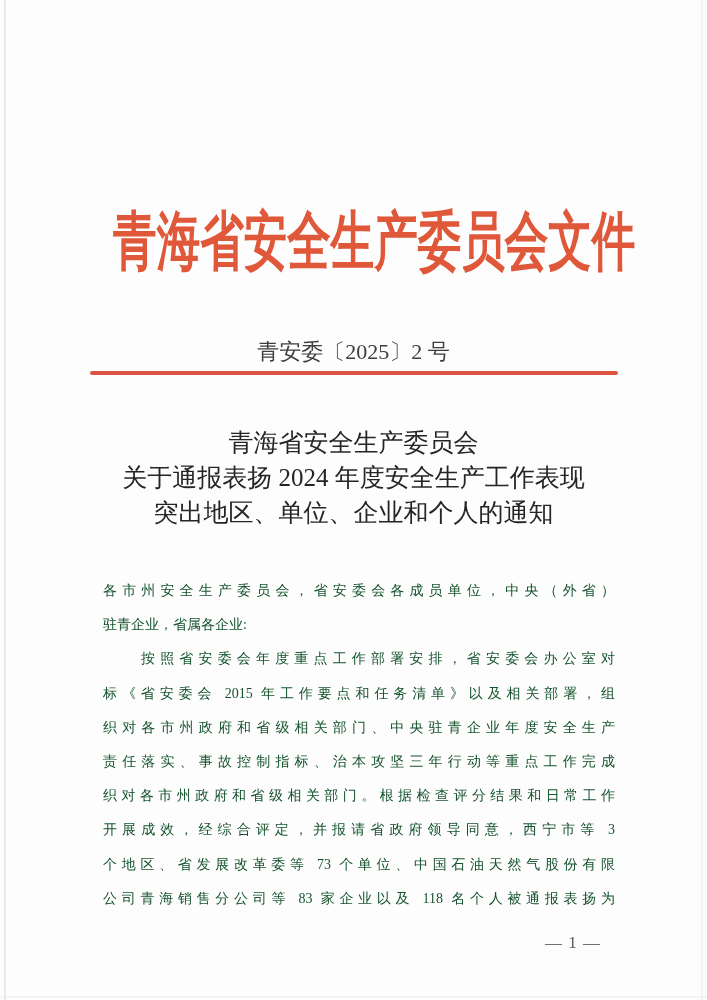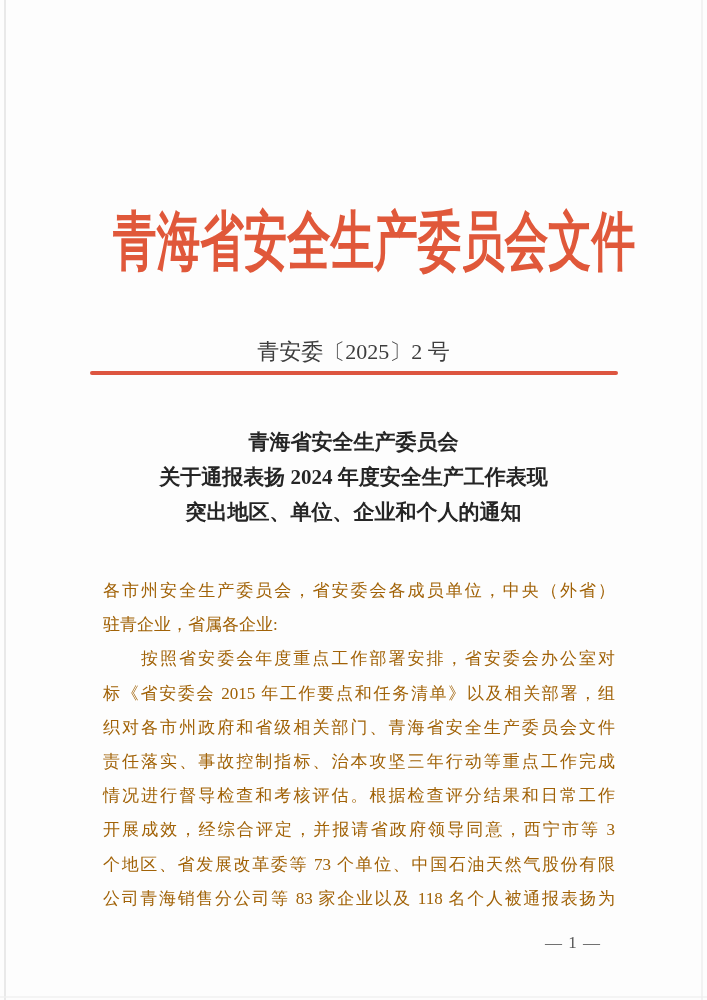--- a/index.html
+++ b/index.html
@@ -80,36 +80,36 @@
     border-radius: 2px;
   }
 
   
   .doc-title {
     position: absolute;
     top: 425px;
     left: 0;
     width: 100%;
     text-align: center;
-    font-weight: bold;
+    font-weight: normal;
     color: #252525;
-    font-size: 21px;
+    font-size: 25px;
     line-height: 35px;
     white-space: nowrap;
   }
 
   
   .body-text {
     position: absolute;
     top: 574px;
     left: 103px;
     width: 512px;
-    font-size: 17px;
+    font-size: 14px;
     line-height: 34.2px;
-    color: #a16207;
+    color: #14532d;
   }
   .body-text .line {
     white-space: nowrap;
     height: 34.2px;
   }
   .body-text .line.just {
     white-space: normal;
     text-align: justify;
     text-align-last: justify;
   }
@@ -148,23 +148,23 @@
     <div>青海省安全生产委员会</div>
     <div>关于通报表扬 2024 年度安全生产工作表现</div>
     <div>突出地区、单位、企业和个人的通知</div>
   </div>
 
   <div class="body-text">
     <div class="line just">各市州安全生产委员会，省安委会各成员单位，中央（外省）</div>
     <div class="line">驻青企业，省属各企业:</div>
     <div class="line just indent">按照省安委会年度重点工作部署安排，省安委会办公室对</div>
     <div class="line just">标《省安委会 2015 年工作要点和任务清单》以及相关部署，组</div>
-    <div class="line just">织对各市州政府和省级相关部门、青海省安全生产委员会文件</div>
+    <div class="line just">织对各市州政府和省级相关部门、中央驻青企业年度安全生产</div>
     <div class="line just">责任落实、事故控制指标、治本攻坚三年行动等重点工作完成</div>
-    <div class="line just">情况进行督导检查和考核评估。根据检查评分结果和日常工作</div>
+    <div class="line just">织对各市州政府和省级相关部门。根据检查评分结果和日常工作</div>
     <div class="line just">开展成效，经综合评定，并报请省政府领导同意，西宁市等 3</div>
     <div class="line just">个地区、省发展改革委等 73 个单位、中国石油天然气股份有限</div>
     <div class="line just">公司青海销售分公司等 83 家企业以及 118 名个人被通报表扬为</div>
   </div>
 
   <div class="page-number">— 1 —</div>
 
 </div>
 
 </body></html>

